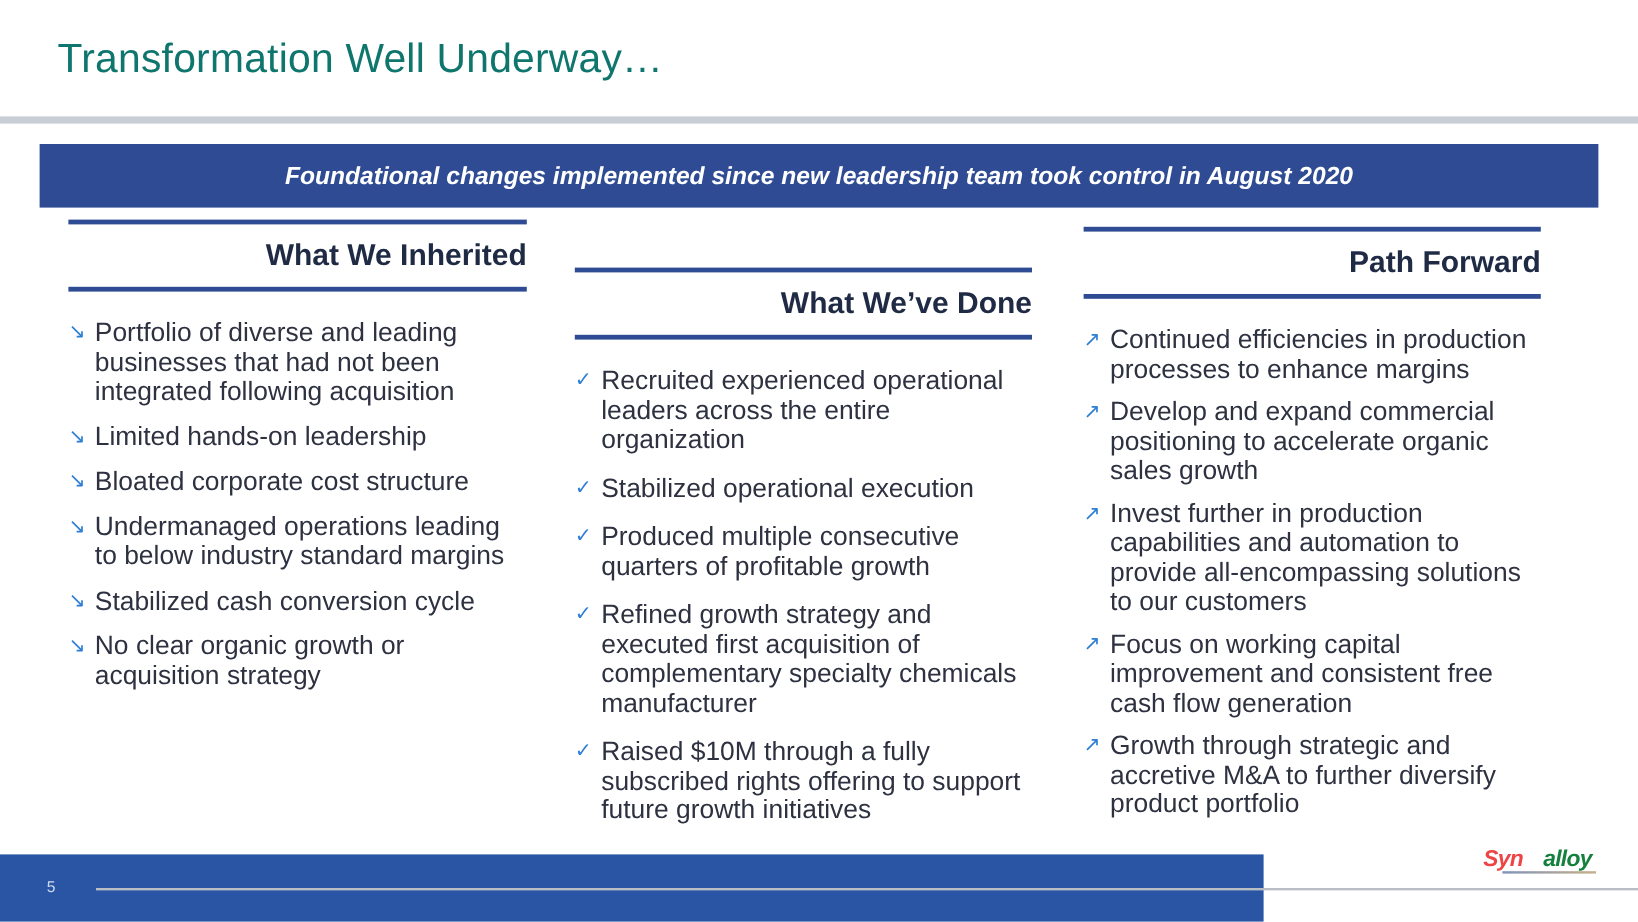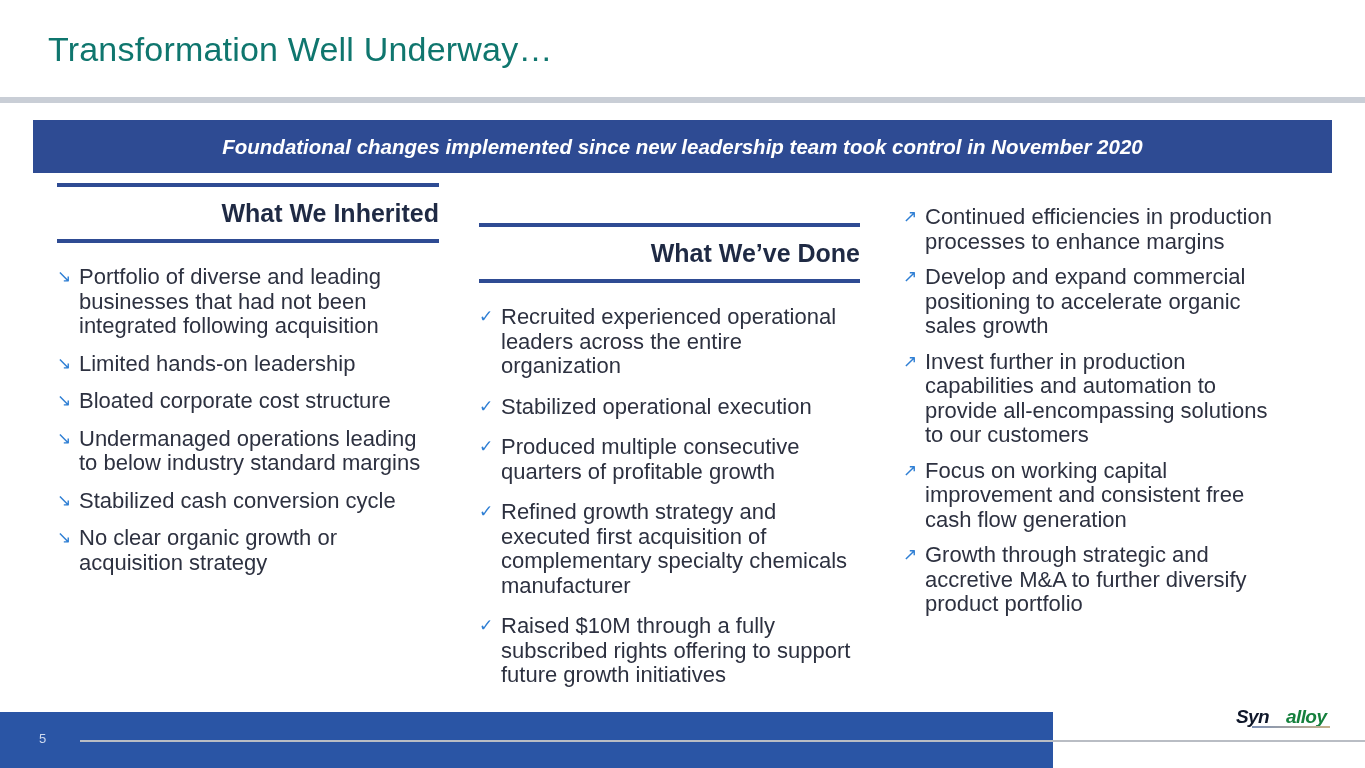--- a/index.html
+++ b/index.html
@@ -145,40 +145,40 @@
   #logo {
     position: absolute;
     left: 1236px;
     top: 706px;
     font-size: 19px;
     font-weight: bold;
     font-style: italic;
     letter-spacing: -0.6px;
     white-space: nowrap;
   }
-  #logo .syn { color: #0f172a; }
+  #logo .syn { color: #ef4444; }
   #logo .alloy { color: #15803d; padding-left: 17px; }
   #logo-underline {
     position: absolute;
     left: 1252px;
     top: 726px;
     width: 78px;
     height: 2px;
     background: linear-gradient(to right, #7f93b8, #c6b08a);
   }
 </style>
 </head>
 <body>
 
 <div id="slide-title">Transformation Well Underway…</div>
 
 <div id="title-divider"></div>
 
 <div id="banner">
-  <div id="banner-text">Foundational changes implemented since new leadership team took control in November 2020</div>
+  <div id="banner-text">Foundational changes implemented since new leadership team took control in August 2020</div>
 </div>
 
 <div id="columns">
     <div class="column c0">
       <div class="col-head">
         <div class="rule"></div>
         <div class="col-title">What We Inherited</div>
         <div class="rule"></div>
       </div>
       <ul class="bullets">
@@ -231,20 +231,25 @@
           <span class="bullet-icon">✓</span>
           <span class="bullet-text">Refined growth strategy and executed first acquisition of complementary specialty chemicals manufacturer</span>
         </li>
         <li class="bullet">
           <span class="bullet-icon">✓</span>
           <span class="bullet-text">Raised $10M through a fully subscribed rights offering to support future growth initiatives</span>
         </li>
       </ul>
     </div>
     <div class="column c2">
+      <div class="col-head">
+        <div class="rule"></div>
+        <div class="col-title">Path Forward</div>
+        <div class="rule"></div>
+      </div>
       <ul class="bullets">
         <li class="bullet">
           <span class="bullet-icon">↗</span>
           <span class="bullet-text">Continued efficiencies in production processes to enhance margins</span>
         </li>
         <li class="bullet">
           <span class="bullet-icon">↗</span>
           <span class="bullet-text">Develop and expand commercial positioning to accelerate organic sales growth</span>
         </li>
         <li class="bullet">

